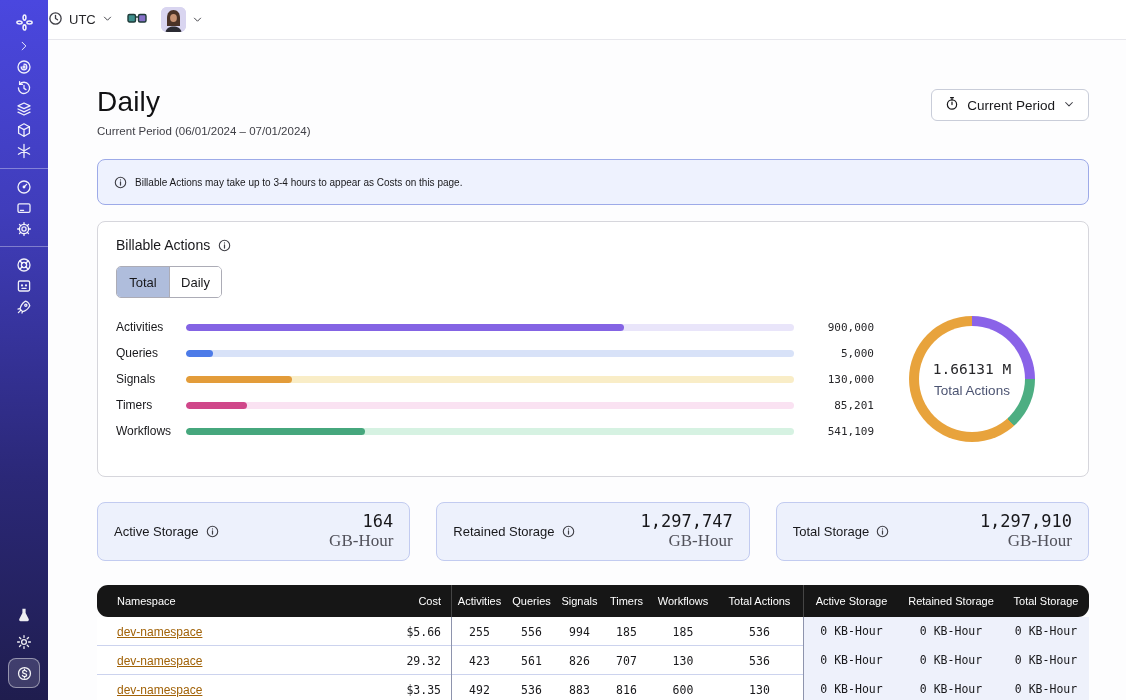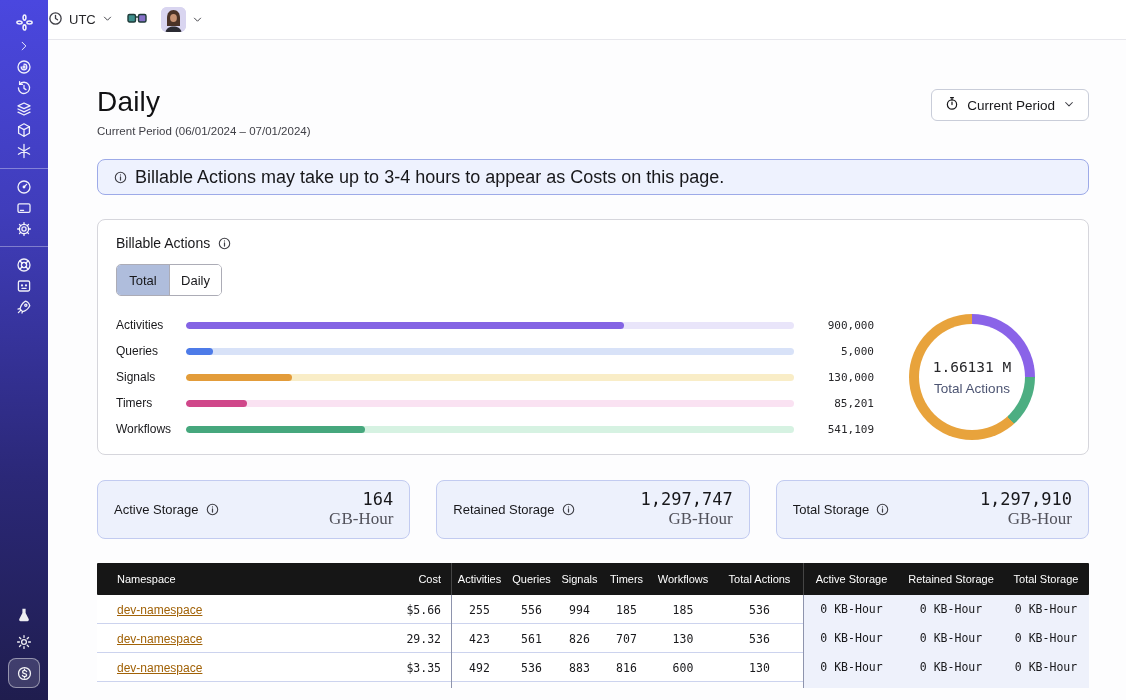--- a/index.html
+++ b/index.html
@@ -33,29 +33,29 @@
   .main { position:absolute; left:48px; top:40px; width:1078px; height:660px;
     background:#fdfdfe; padding:0 37px 0 49px; }
   .page-head { display:flex; justify-content:space-between; align-items:flex-start; margin-top:46px; }
   h1 { font-size:28px; font-weight:500; color:#111113; letter-spacing:.2px; }
   .subtitle { font-size:11.5px; color:#3f3f46; margin-top:7px; }
   .period-btn { display:flex; align-items:center; gap:8px; height:32px; padding:0 13px;
     border:1px solid #c9cdd9; border-radius:6px; background:#fff; font-size:13.5px; color:#18181b;
     cursor:pointer; margin-top:3px; }
   .period-btn svg { stroke:#18181b; fill:none; stroke-width:1.4; stroke-linecap:round; }
 
-  .banner { margin-top:22px; height:36px; background:#eef2fe; border:1px solid #9daae8;
-    border-radius:8px; display:flex; align-items:center; padding:0 16px; gap:8px; font-size:18px; color:#18181b; }
+  .banner { margin-top:22px; height:46px; background:#eef2fe; border:1px solid #9daae8;
+    border-radius:8px; display:flex; align-items:center; padding:0 16px; gap:8px; font-size:10px; color:#18181b; }
 
   .iicon { width:13px; height:13px; flex:0 0 auto; }
   .iicon circle { fill:none; stroke:#3f3f46; stroke-width:1.2; }
   .iicon line { stroke:#3f3f46; stroke-width:1.3; stroke-linecap:round; }
 
   
-  .card { margin-top:24px; background:#fff; border:1px solid #d6d6dc; border-radius:8px; padding:15px 18px 12px; }
+  .card { margin-top:16px; background:#fff; border:1px solid #d6d6dc; border-radius:8px; padding:15px 18px 32px; }
   .card-title { display:flex; align-items:center; gap:8px; font-size:14px; color:#18181b; }
   .tabs { display:inline-flex; margin-top:13px; border:1px solid #acacb6; border-radius:5px; overflow:hidden; }
   .tab { min-width:52px; height:30px; display:flex; align-items:center; justify-content:center;
     font-size:13px; background:#fff; cursor:pointer; }
   .tab.active { background:#afbddc; }
   .tab + .tab { border-left:1px solid #acacb6; }
 
   .chart-wrap { display:flex; margin-top:16px; }
   .bars { flex:1; }
   .bar-row { display:flex; align-items:center; height:26px; }
@@ -78,21 +78,21 @@
   .storage-card { height:59px; background:#edf1fc; border:1px solid #c2cbf0; border-radius:8px;
     display:flex; align-items:center; justify-content:space-between; padding:0 16px; }
   .storage-label { display:flex; align-items:center; gap:7px; font-size:13px; color:#18181b; }
   .storage-val { text-align:right; }
   .storage-num { font-size:17px; color:#18181b; line-height:1.15; }
   .storage-unit { font-size:17px; color:#52525b;font-family:Liberation Serif, serif; }
 
   
   .table { margin-top:24px; }
   .t-row { display:grid; grid-template-columns:250px 104px 56px 49px 47px 47px 66px 87px 96px 104px 86px; align-items:center; }
-  .t-head { background:#161616; color:#fff; height:32px; font-size:11px; border-radius:1px; }
+  .t-head { background:#161616; color:#fff; height:32px; font-size:11px; border-radius:11px; }
   .t-head .c { font-family:"Liberation Sans",sans-serif; }
   .t-body-row { height:29px; background:#fff; border-bottom:1px solid #ccd3ee; font-size:11.5px; }
   .c { padding:0 4px; white-space:nowrap; }
   .c-ns { padding-left:20px; text-align:left; }
   .c-cost { text-align:right; padding-right:10px; }
   .c-num { text-align:center; }
   .c-stor { text-align:center; }
   .t-body-row .c-stor { background:#eef1fb; height:29px; line-height:29px; }
   .bl1 { border-left:1px solid #8e94ad; height:100%; display:flex; align-items:center; justify-content:center; }
   .t-head .bl1 { border-left:1px solid #454545; }

